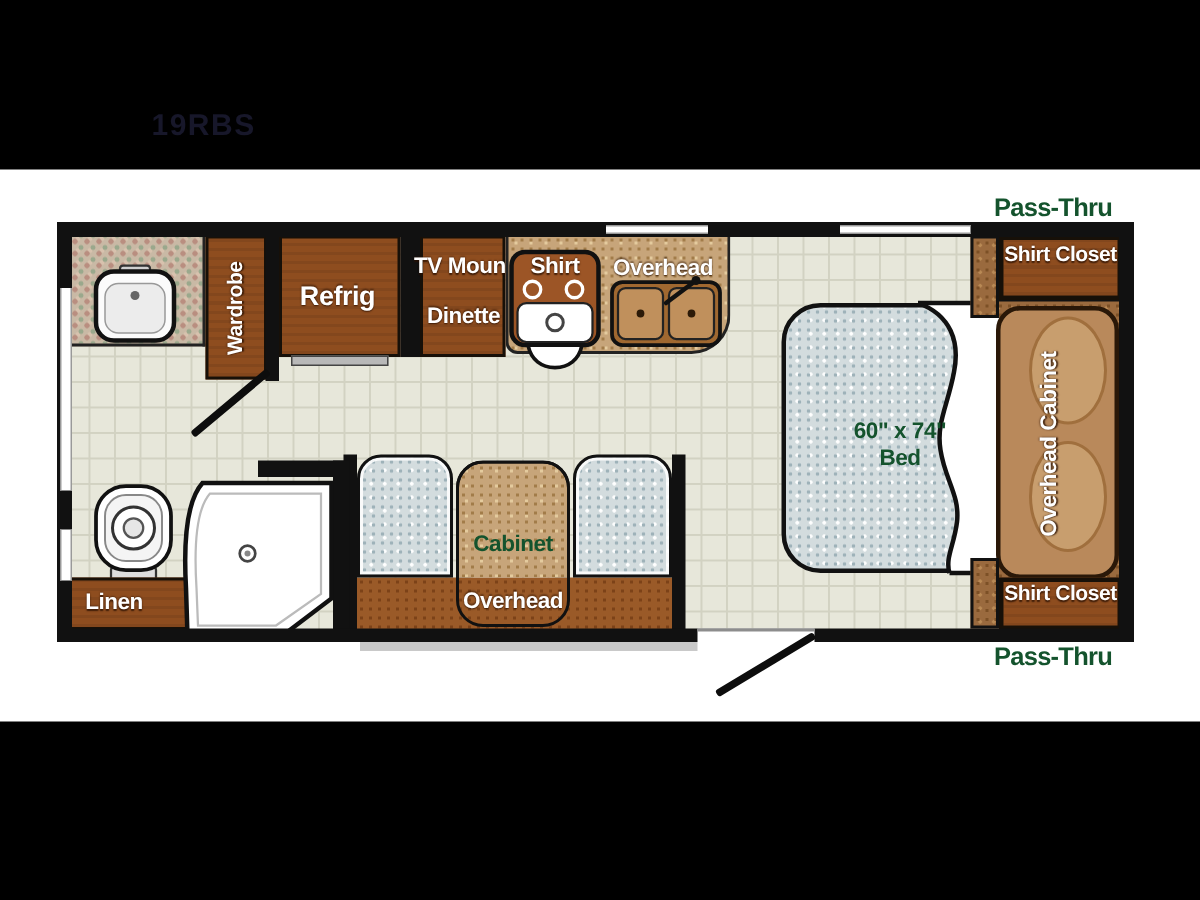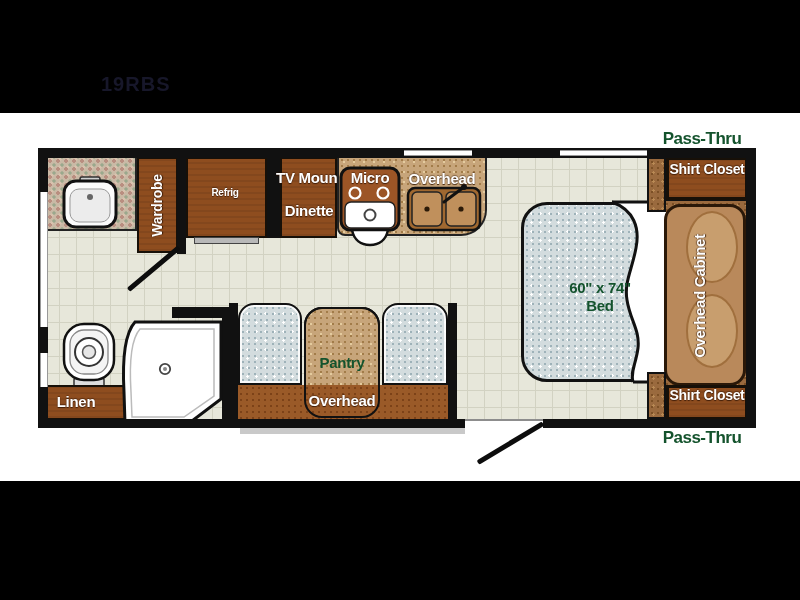--- a/index.html
+++ b/index.html
@@ -62,39 +62,39 @@
       <circle cx="28" cy="21" r="3" fill="#666"></circle>
     </svg>
 
     <div class="abs cab" style="left:137px;top:44px;width:41px;height:96px;"></div>
     <div class="lbl vert" style="left:112px;top:85px;width:90px;height:15px;font-size:14px;">Wardrobe</div>
 
     <div class="abs wall" style="left:177px;top:44px;width:9px;height:97px;"></div>
     <div class="swing" style="left:113px;top:132px;width:66px;transform:rotate(-40deg);"></div>
 
     <div class="abs cab" style="left:186px;top:44px;width:81px;height:81px;"></div>
-    <div class="lbl" style="left:186px;top:75px;width:78px;font-size:10px;">Refrig</div>
+    <div class="lbl" style="left:186px;top:75px;width:78px;font-size:18px;">Refrig</div>
     <div class="abs" style="left:194px;top:124px;width:65px;height:7px;background:#b8b8b8;border:1px solid #444;box-sizing:border-box;"></div>
     <div class="abs wall" style="left:267px;top:44px;width:13px;height:81px;"></div>
 
     <div class="abs cab" style="left:280px;top:44px;width:57px;height:81px;"></div>
     <div class="lbl" style="left:270px;top:57px;width:78px;font-size:15px;white-space:nowrap;">TV Mount</div>
     <div class="lbl" style="left:270px;top:90px;width:78px;font-size:15px;">Dinette</div>
 
     <div class="abs specktan box" style="left:337px;top:44px;width:150px;height:79px;border:2px solid #222;border-top:none;
                 border-radius:0 0 26px 8px;"></div>
     <svg class="abs" style="left:338px;top:51px;" width="64" height="84" viewBox="0 0 64 84">
       <rect x="3" y="4" width="58" height="62" rx="9" fill="#9c5526" stroke="#111" stroke-width="3"></rect>
       <rect x="7" y="38" width="50" height="26" rx="6" fill="#fff" stroke="#222" stroke-width="1.5"></rect>
       <path d="M14,66 C16,76 23,81 32,81 C41,81 48,76 50,66 Z" fill="#fff" stroke="#111" stroke-width="2.5"></path>
       <circle cx="17" cy="29" r="5.5" fill="none" stroke="#fff" stroke-width="2.2"></circle>
       <circle cx="45" cy="29" r="5.5" fill="none" stroke="#fff" stroke-width="2.2"></circle>
       <circle cx="32" cy="51" r="5.5" fill="#fff" stroke="#444" stroke-width="2"></circle>
     </svg>
-    <div class="lbl" style="left:340px;top:57px;width:60px;font-size:15px;">Micro</div>
+    <div class="lbl" style="left:340px;top:57px;width:60px;font-size:15px;">Shirt</div>
     <svg class="abs" style="left:406px;top:67px;" width="76" height="54" viewBox="0 0 76 54">
       <rect x="2" y="8" width="72" height="42" rx="7" fill="#a06830" stroke="#111" stroke-width="2.5"></rect>
       <rect x="6" y="12" width="30" height="34" rx="5" fill="#c0905c" stroke="#222" stroke-width="1.5"></rect>
       <rect x="40" y="12" width="30" height="34" rx="5" fill="#c0905c" stroke="#222" stroke-width="1.5"></rect>
       <circle cx="21" cy="29" r="2.6" fill="#2c1a08"></circle>
       <circle cx="55" cy="29" r="2.6" fill="#2c1a08"></circle>
       <line x1="38" y1="22" x2="58" y2="7" stroke="#111" stroke-width="3" stroke-linecap="round"></line>
       <circle cx="58" cy="7" r="3" fill="#111"></circle>
     </svg>
     <div class="lbl" style="left:405px;top:58px;width:74px;font-size:15px;">Overhead</div>
@@ -129,21 +129,21 @@
     <div class="abs" style="left:238px;top:272px;width:210px;height:35px;background:#9a5a28;
                 background-image:radial-gradient(#7c4218 1px,transparent 1.3px);background-size:6px 6px;"></div>
     <div class="abs wall" style="left:229px;top:190px;width:9px;height:117px;"></div>
     <div class="abs wall" style="left:448px;top:190px;width:9px;height:117px;"></div>
     <div class="abs speckblue box" style="left:238px;top:190px;width:64px;height:82px;border:2px solid #111;border-radius:16px 16px 0 0;
                 box-shadow:inset 0 0 0 2px rgba(255,255,255,.85);"></div>
     <div class="abs speckblue box" style="left:382px;top:190px;width:66px;height:82px;border:2px solid #111;border-radius:16px 16px 0 0;
                 box-shadow:inset 0 0 0 2px rgba(255,255,255,.85);"></div>
     <div class="abs specktan box" style="left:304px;top:194px;width:76px;height:78px;border:2px solid #111;border-bottom:none;border-radius:18px 18px 0 0;"></div>
     <div class="abs box" style="left:304px;top:194px;width:76px;height:111px;border:2px solid #111;border-radius:18px;"></div>
-    <div class="lbl dark" style="left:292px;top:242px;width:100px;font-size:15px;">Pantry</div>
+    <div class="lbl dark" style="left:292px;top:242px;width:100px;font-size:15px;">Cabinet</div>
     <div class="lbl" style="left:292px;top:280px;width:100px;font-size:15px;">Overhead</div>
 
     <svg class="abs" style="left:60px;top:207px;" width="62" height="72" viewBox="0 0 62 72">
       <rect x="14" y="58" width="30" height="10" rx="2" fill="#ddd" stroke="#333" stroke-width="1.5"></rect>
       <rect x="4" y="4" width="50" height="56" rx="20" fill="#fff" stroke="#111" stroke-width="2.5"></rect>
       <rect x="10" y="10" width="38" height="44" rx="14" fill="#f4f4f4" stroke="#888" stroke-width="1.3"></rect>
       <circle cx="29" cy="32" r="14" fill="#fff" stroke="#333" stroke-width="2"></circle>
       <circle cx="29" cy="32" r="6.5" fill="#e6e6e6" stroke="#555" stroke-width="1.5"></circle>
     </svg>
     <div class="abs cab" style="left:46px;top:272px;width:92px;height:35px;"></div>

